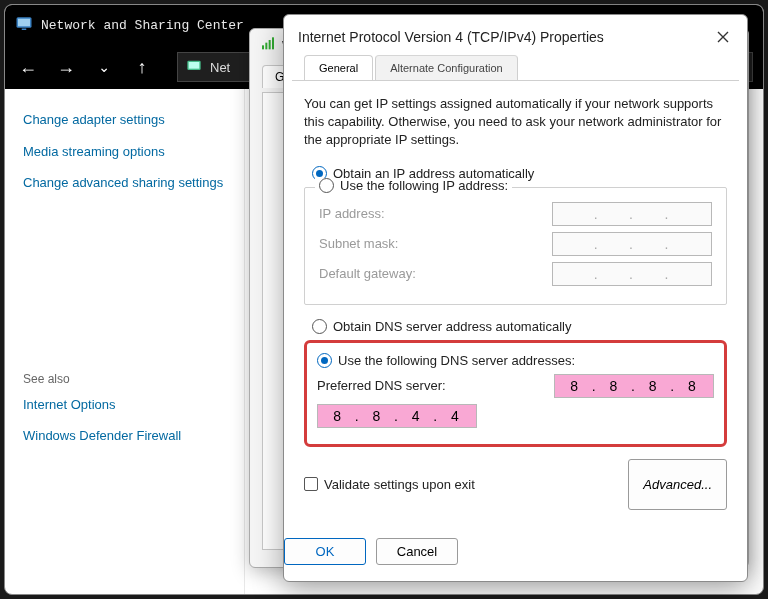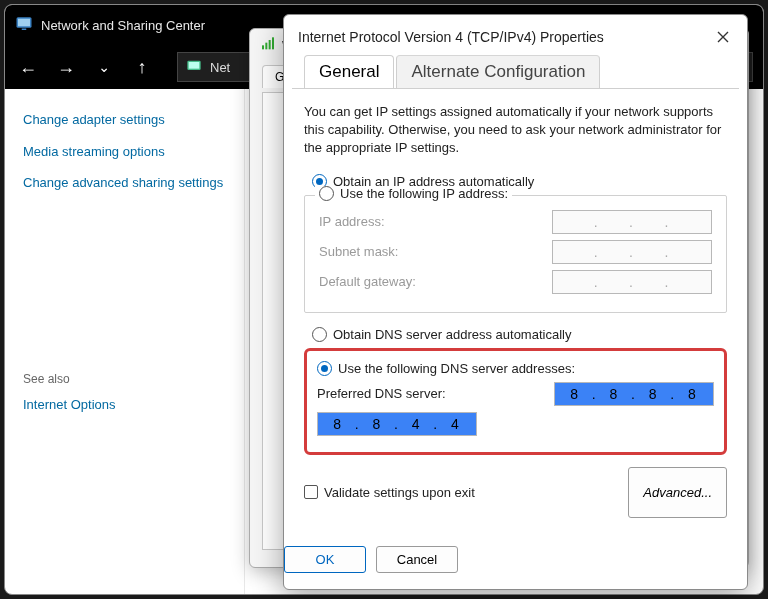--- a/index.html
+++ b/index.html
@@ -24,21 +24,21 @@
   .titlebar {
     background: #000;
     color: #fff;
     height: 40px;
     display: flex;
     align-items: center;
     padding: 0 10px;
     gap: 8px;
   }
   .titlebar .app-icon svg { width: 18px; height: 18px; }
-  .titlebar-text { font-size: 13px; color: #e8e8e8; }
+  .titlebar-text { font-size: 13px; color: #e8e8e8; font-family: Liberation Mono, monospace; }
   .addrbar {
     background: #000;
     height: 44px;
     display: flex;
     align-items: center;
     padding: 0 10px;
     gap: 12px;
   }
   .navbtn {
     color: #fff;
@@ -115,21 +115,21 @@
   }
   .closebtn { width:24px;height:24px;display:flex;align-items:center;justify-content:center;border-radius:4px; }
   .closebtn svg{width:12px;height:12px;}
   .fg-tabrow {
     display:flex; gap:0; padding: 0 12px;
     border-bottom: 1px solid #cfcfcf;
     margin: 0 8px;
   }
   .fg-tab {
     padding: 6px 14px 6px 14px;
-    font-size: 17px;
+    font-size: 11px;
     border: 1px solid #cfcfcf;
     border-bottom: none;
     background: #fff;
     border-radius: 4px 4px 0 0;
     margin-right: 2px;
     position: relative;
   }
   .fg-tab.inactive { background:#f2f2f2; color:#444; border-top-color:#d6d6d6;}
   .fg-content {
     padding: 14px 20px 16px 20px;
@@ -149,21 +149,21 @@
     border:1px solid #d0d0d0; border-radius:2px;
     margin: 2px 0 14px 0;
     padding: 8px 14px 12px 14px;
     position:relative;
   }
   .group-legend{position:absolute;top:-10px;left:10px;background:#fff;padding:0 4px;font-size:13px;}
   .field-row{display:flex;align-items:center;justify-content:space-between;margin:6px 0;}
   .field-label{color:#9a9a9a;}
   .field-label.enabled{color:#222;}
   .ip-input{
-    width:160px;height:24px;border:1px solid #b8b8b8;background:#3b82f6;
+    width:160px;height:24px;border:1px solid #b8b8b8;background:#f9a8d4;
     font-family: inherit; font-size:14px; text-align:center; letter-spacing: 2px;
     padding: 0 6px;
   }
   .ip-input.disabled{background:#fafafa;color:#aaa;}
   .highlight {
     border:3px solid #d43c3c; border-radius:6px;
     padding: 6px 10px 10px 10px;
     margin: 4px 0 12px 0;
   }
   .bottom-row{display:flex;align-items:center;justify-content:space-between;margin-top:4px;}
@@ -203,20 +203,21 @@
       <span>Net</span>
     </div>
   </div>
   <div class="bg-body">
     <div class="leftnav">
       <div class="link">Change adapter settings</div>
       <div class="link">Media streaming options</div>
       <div class="link">Change advanced sharing settings</div>
       <div class="seealso-label">See also</div>
       <div class="link">Internet Options</div>
+      <div class="link">Windows Defender Firewall</div>
     </div>
     <div class="cp-main">
       <div class="cp-main-row">Cor</div>
       <div class="cp-main-row" style="margin-top:160px">Act</div>
       <div style="margin-top:90px">
         <svg width="18" height="18" viewBox="0 0 24 24">
             <path d="M12 2l8 3v6c0 5-3.5 9-8 11-4.5-2-8-6-8-11V5l8-3z" fill="#f3c34a" stroke="#2b6cb0"></path>
           </svg>
       </div>
     </div>

